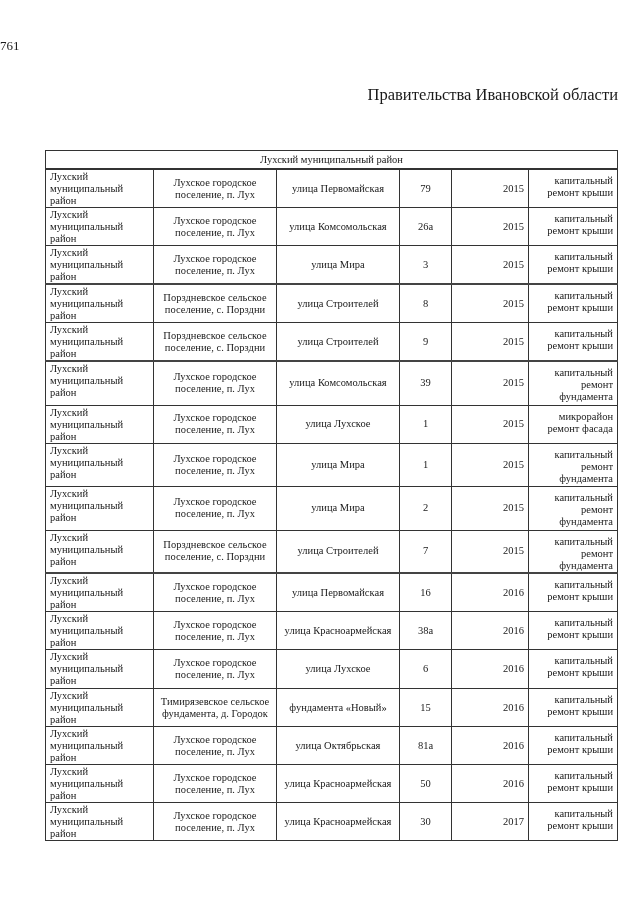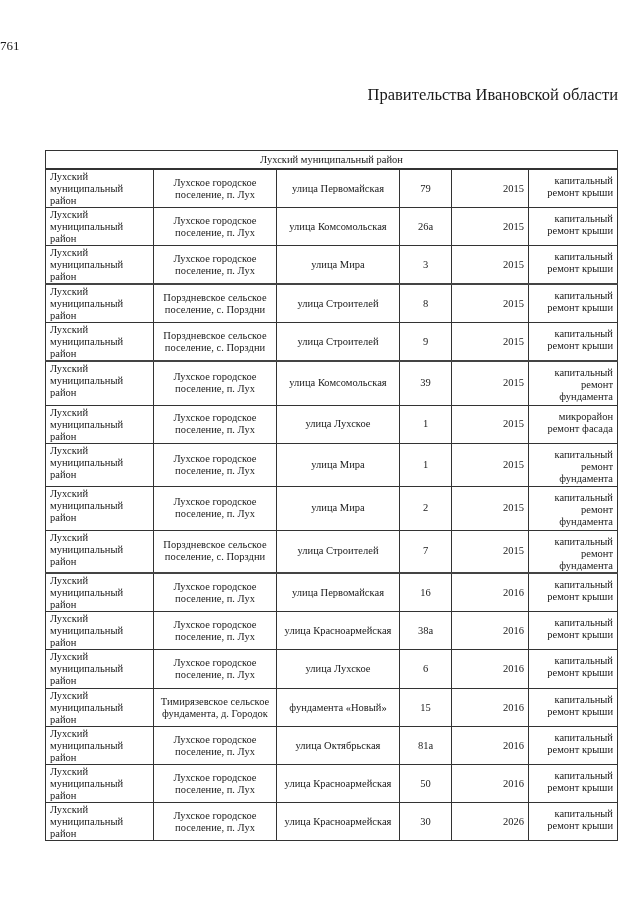--- a/index.html
+++ b/index.html
@@ -208,17 +208,17 @@
         <td class="c-street">улица Красноармейская</td>
         <td class="c-house">50</td>
         <td class="c-year">2016</td>
         <td class="c-work">капитальный ремонт крыши</td>
       </tr>
       <tr class="data-row" style="height: 38px;">
         <td class="c-district">Лухский муниципальный район</td>
         <td class="c-settlement">Лухское городское поселение, п. Лух</td>
         <td class="c-street">улица Красноармейская</td>
         <td class="c-house">30</td>
-        <td class="c-year">2026</td>
+        <td class="c-year">2017</td>
         <td class="c-work">капитальный ремонт крыши</td>
       </tr>
     </tbody>
 </table>
 
 </body></html>

